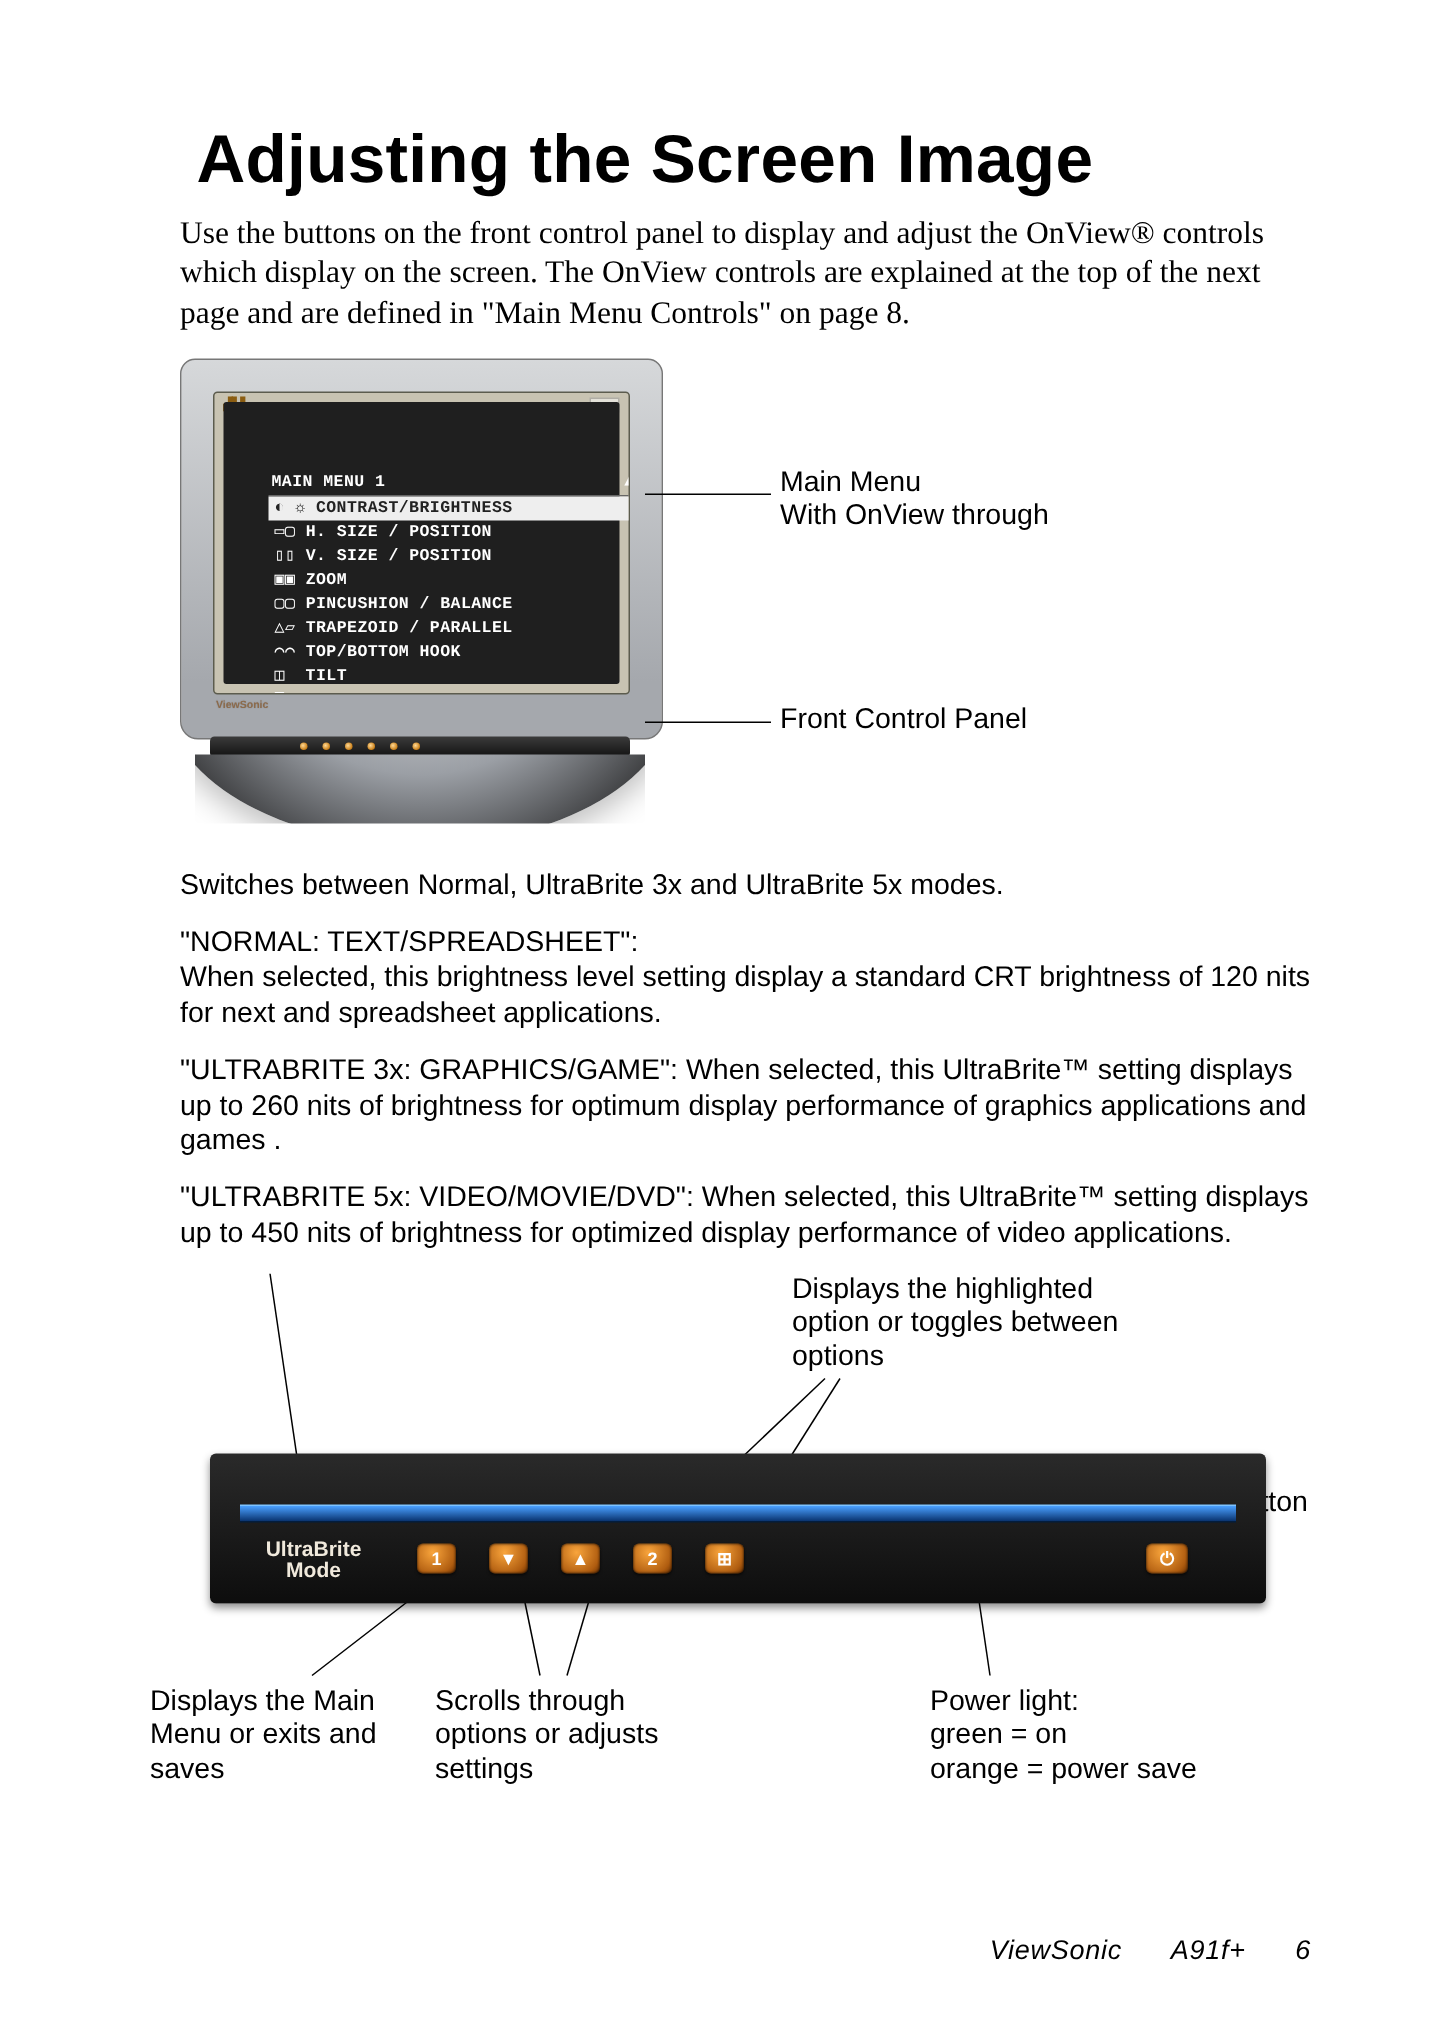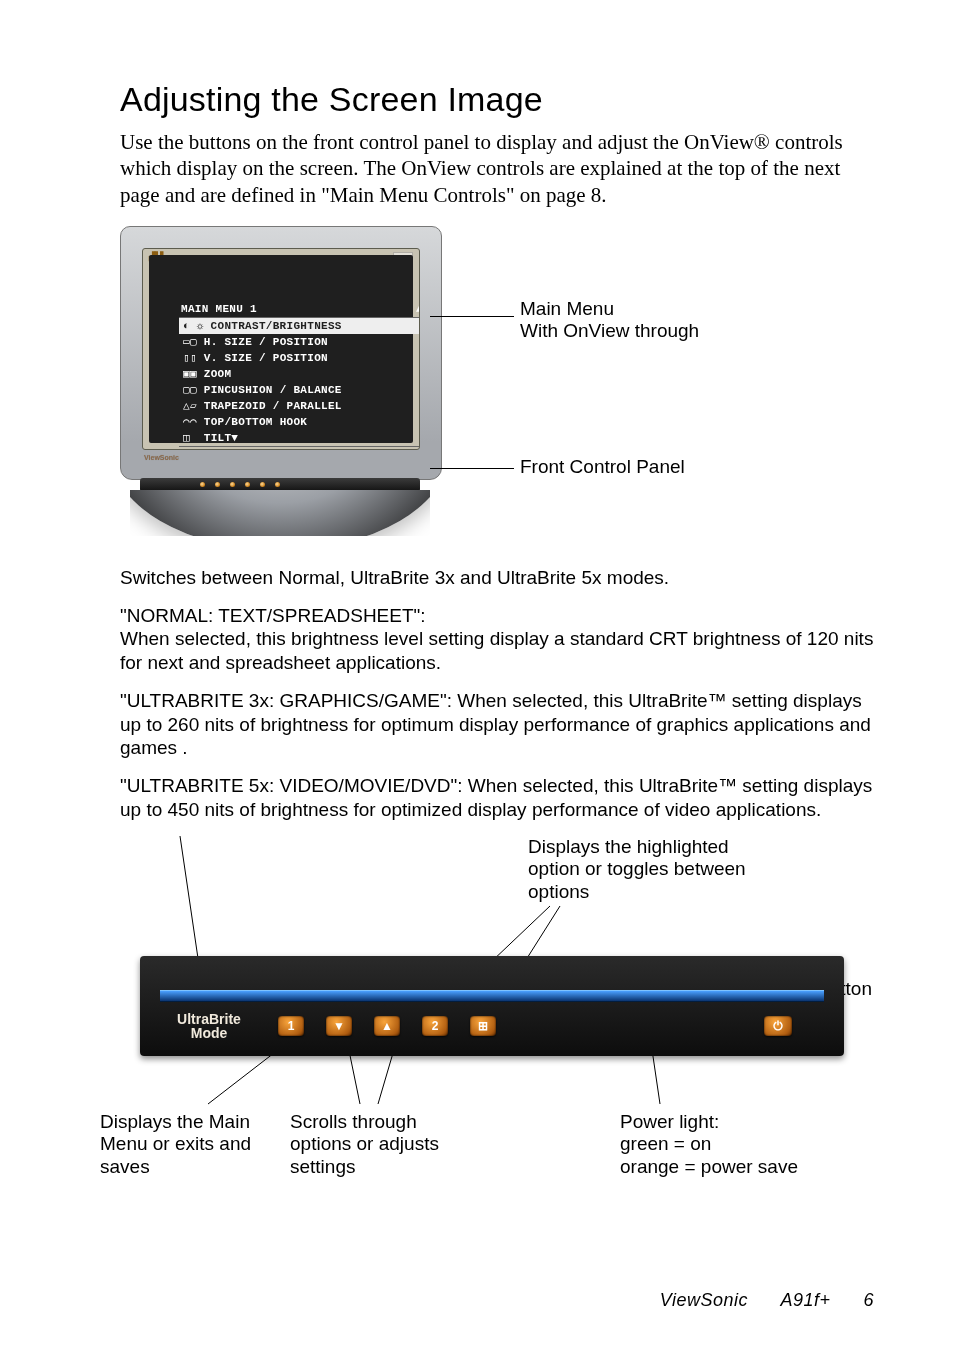--- a/index.html
+++ b/index.html
@@ -10,23 +10,23 @@
     font-family: Arial, Helvetica, sans-serif;
   }
   .page {
     width: 954px;
     min-height: 1351px;
     box-sizing: border-box;
     padding: 80px 80px 40px 120px;
     position: relative;
   }
   h1 {
-    font-size: 34px;
-    font-weight: normal;
-    margin: 0 0 10px 0;
+    font-size: 45px;
+    font-weight: bold;
+    margin: 0 0 10px 11px;
     letter-spacing: 0.2px;
   }
   .intro {
     font-family: "Times New Roman", Times, serif;
     font-size: 21px;
     line-height: 1.25;
     margin: 4px 0 18px 0;
   }
   .figure1 {
     display: flex;
@@ -279,21 +279,21 @@
             <span>MAIN MENU 1</span>
             <span>▲</span>
           </div>
           <div class="osd-row selected">◐ ☼ <span>CONTRAST/BRIGHTNESS</span></div>
           <div class="osd-row">▭▢ <span>H. SIZE / POSITION</span></div>
           <div class="osd-row">▯▯ <span>V. SIZE / POSITION</span></div>
           <div class="osd-row">▣▣ <span>ZOOM</span></div>
           <div class="osd-row">▢▢ <span>PINCUSHION / BALANCE</span></div>
           <div class="osd-row">△▱ <span>TRAPEZOID / PARALLEL</span></div>
           <div class="osd-row">⌒⌒ <span>TOP/BOTTOM HOOK</span></div>
-          <div class="osd-row" style="display:flex;">
+          <div class="osd-row" style="display:flex;flex-direction:column;">
             <span>◫  <span>TILT</span></span>
             <span>▼</span>
           </div>
           <div class="osd-foot">
             <span><span>EXIT :</span><span class="box">1</span></span>
             <span><span>SELECT :</span><span class="box">2</span></span>
           </div>
         </div>
       </div>
       <div class="below-bezel">ViewSonic</div>

